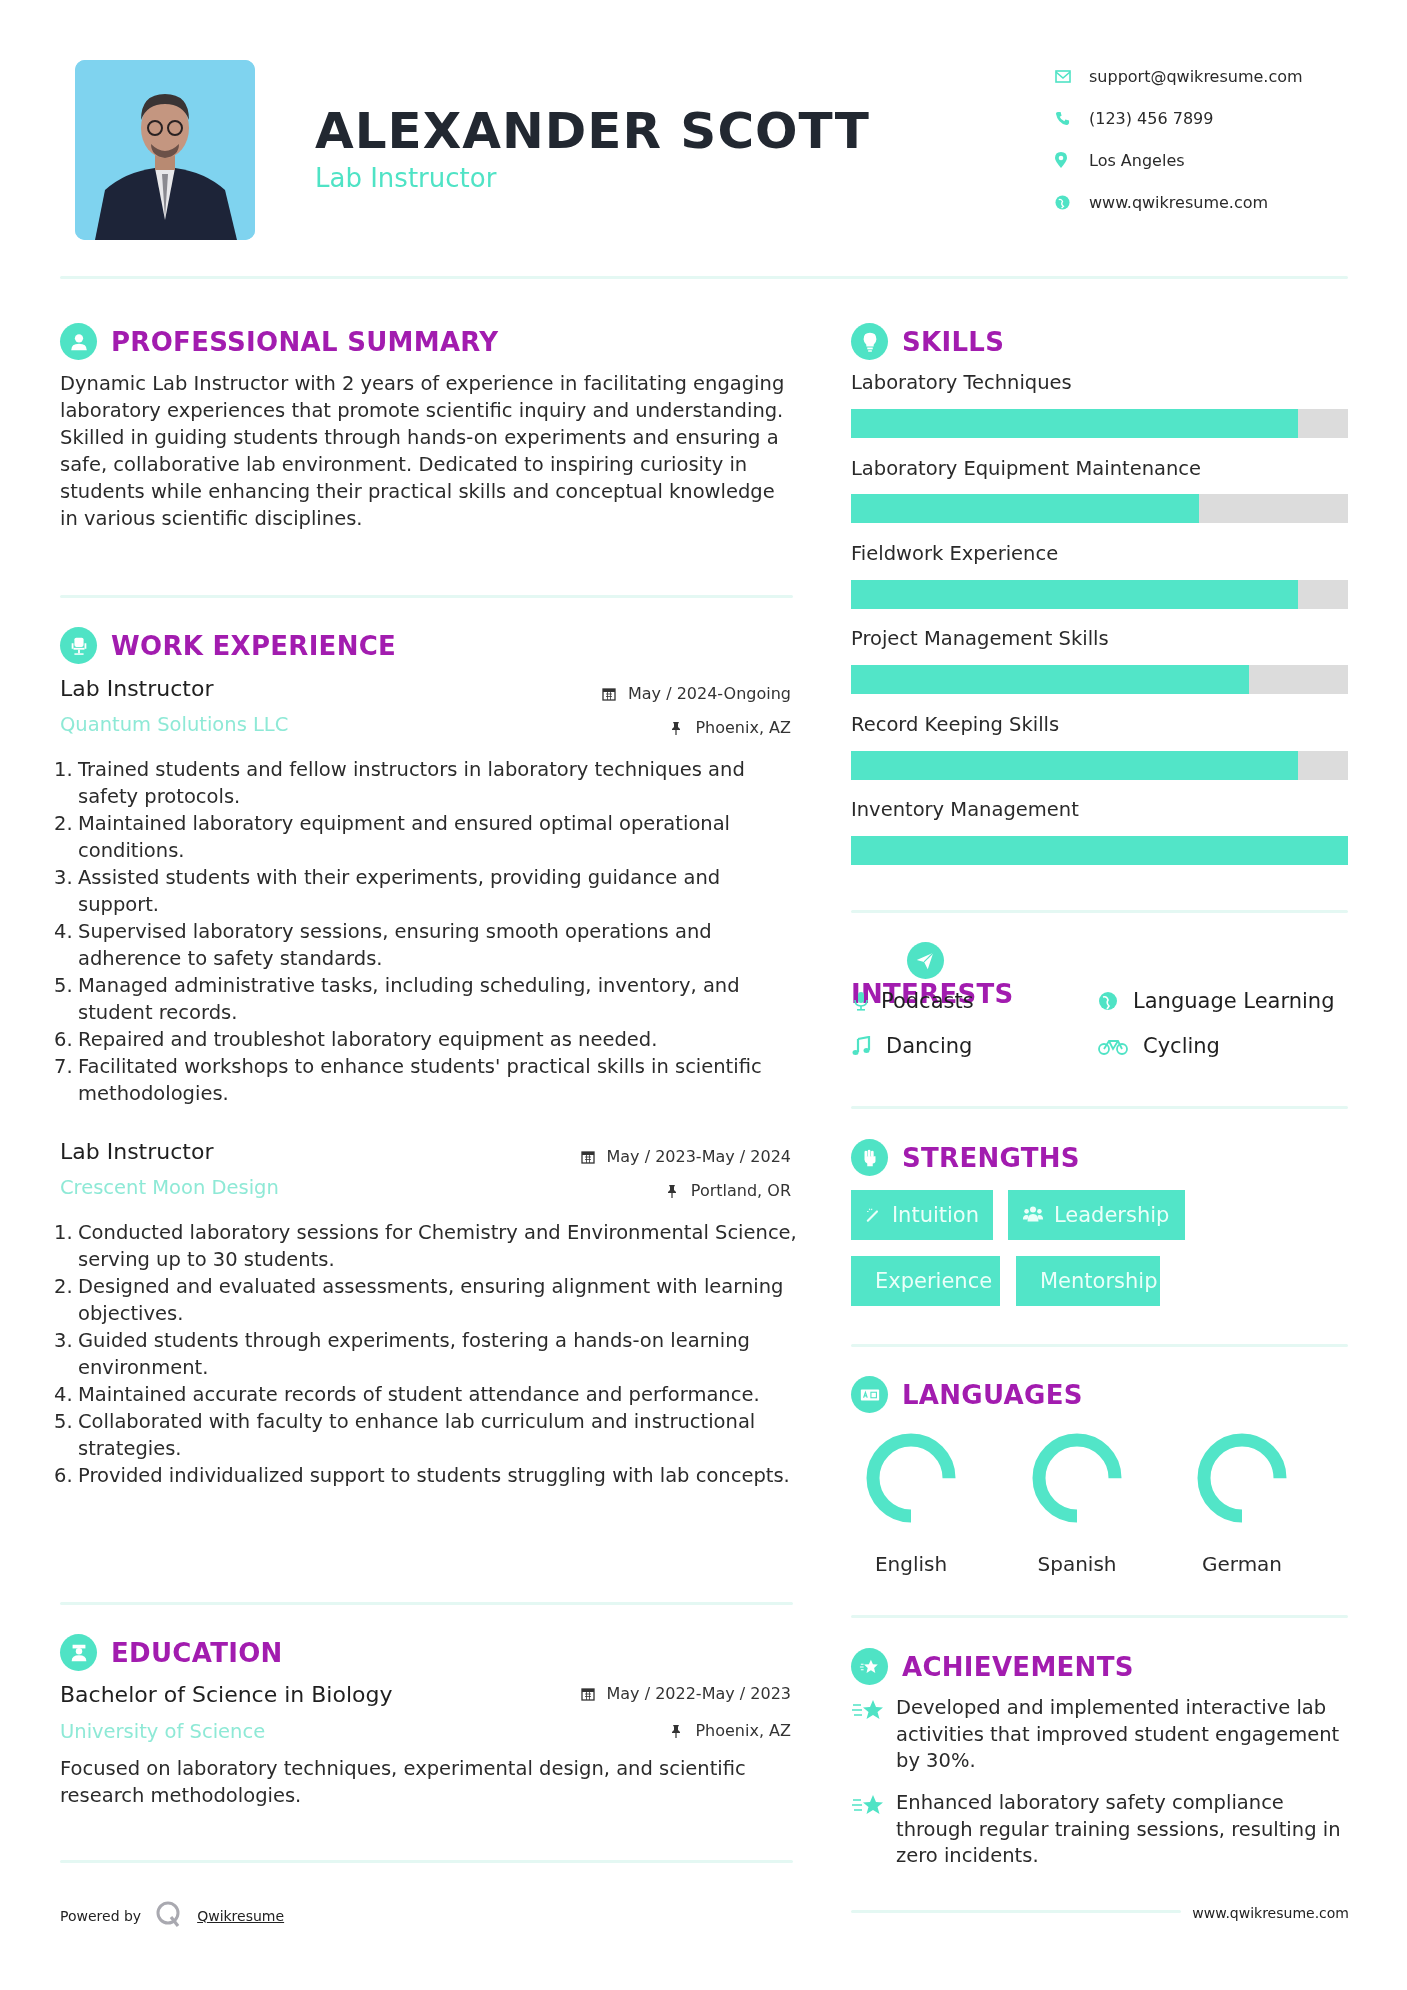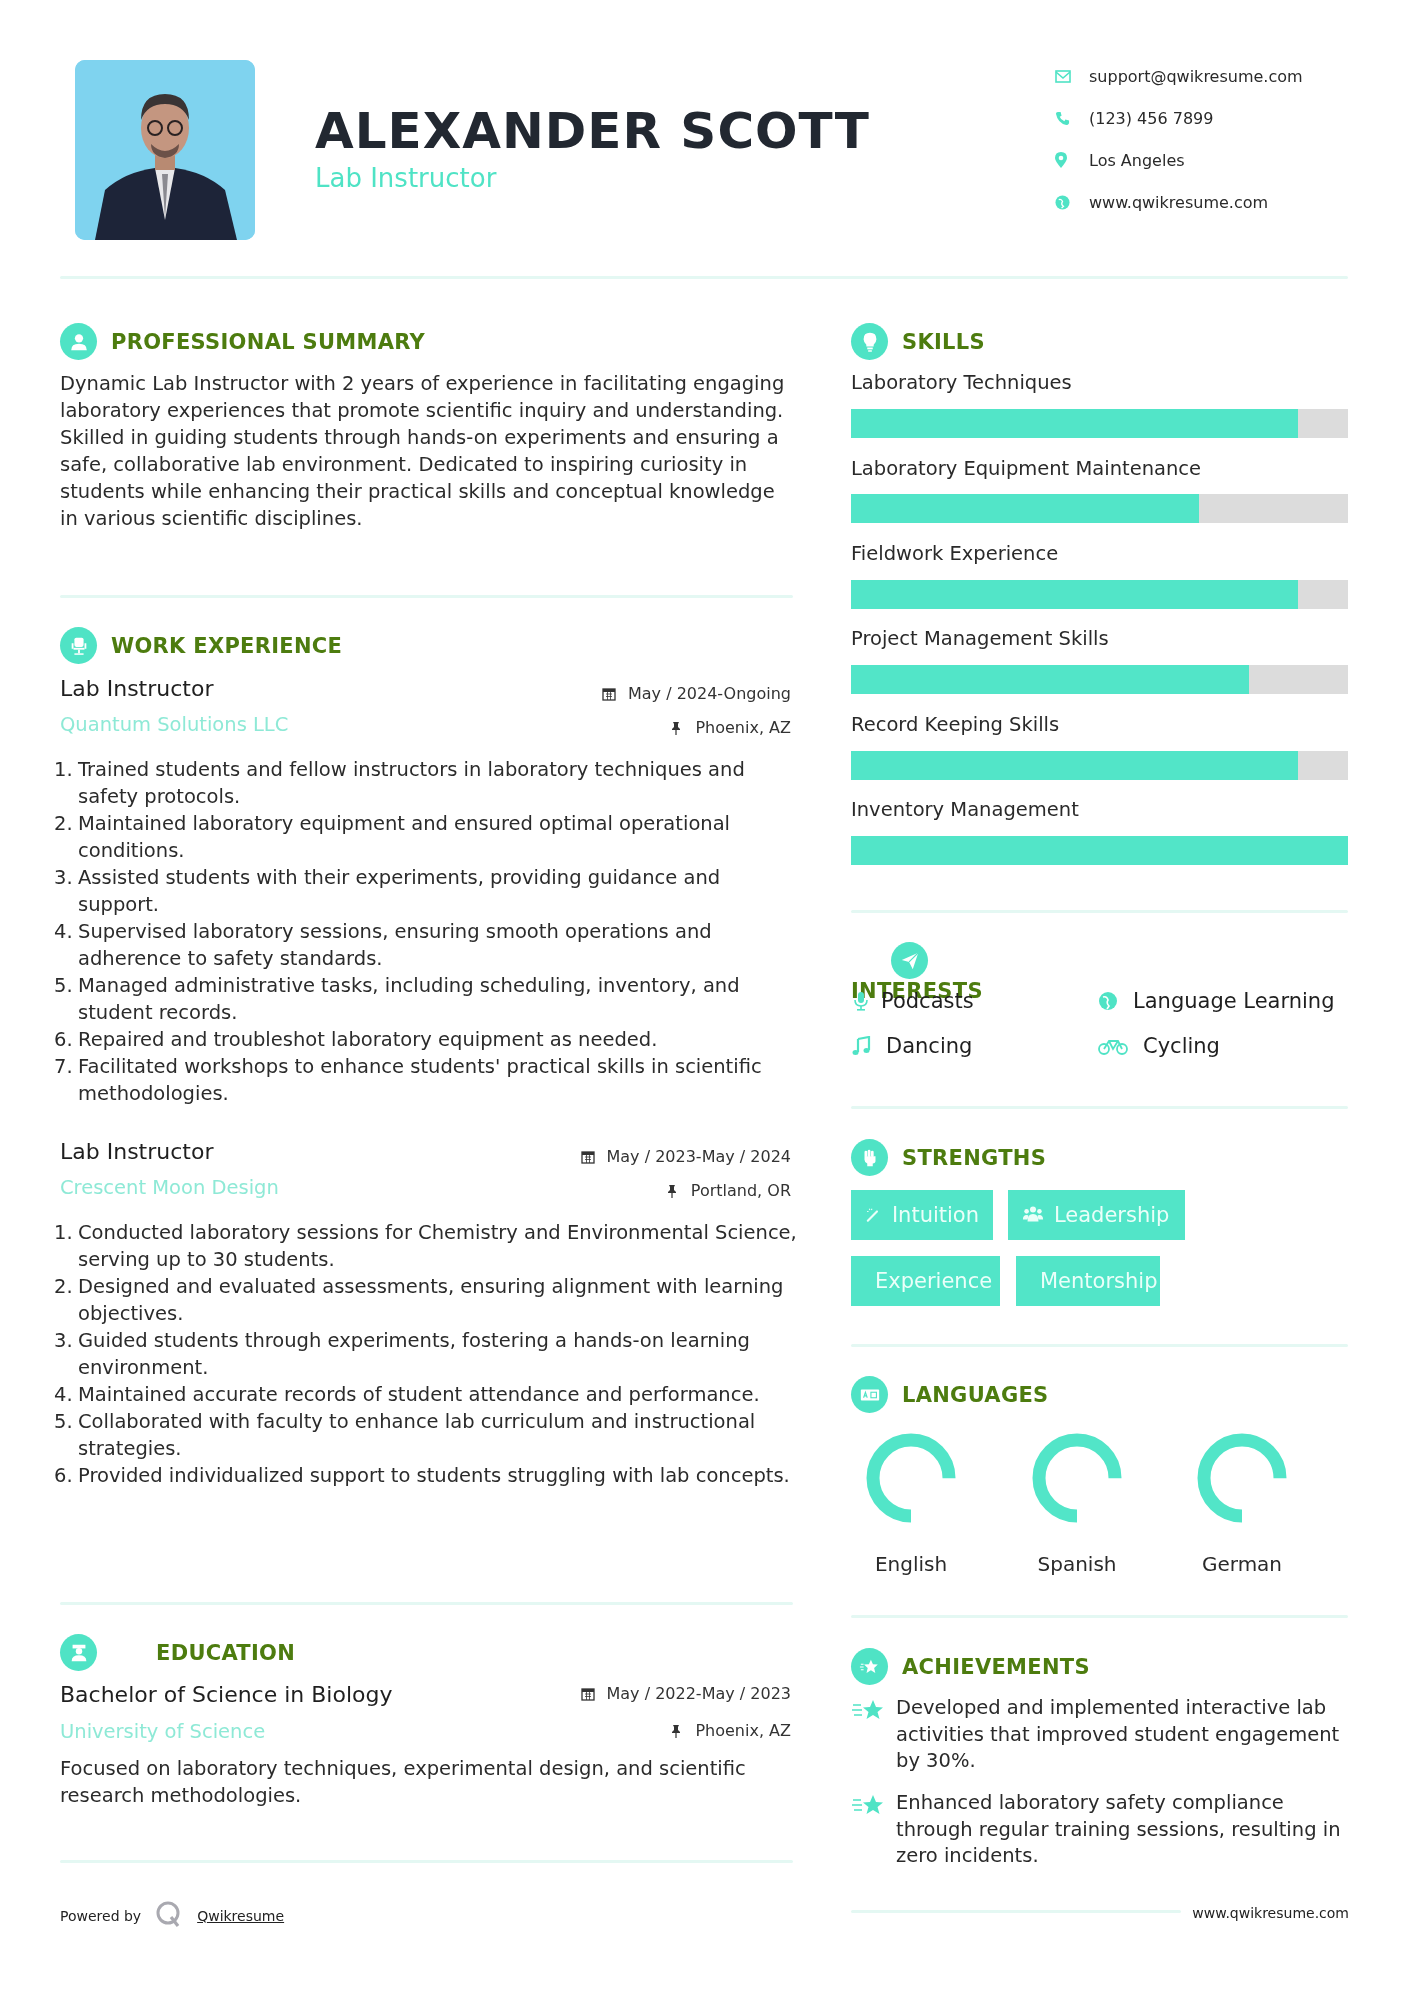--- a/index.html
+++ b/index.html
@@ -13,21 +13,21 @@
   .name { position: absolute; left: 315px; top: 102px; font-size: 50px; font-weight: bold; letter-spacing: 1px; color: #222831; }
   .role { position: absolute; left: 315px; top: 163px; font-size: 26px; color: #4fe3c5; }
   .contact { position: absolute; left: 1055px; top: 55px; }
   .contact-row { display: flex; align-items: center; height: 42px; font-size: 16px; color: #2a2a2a; }
   .contact-row .ic { width: 34px; display: flex; align-items: center; color: #4fe3c5; }
 
   
   .sec-head { position: absolute; display: flex; align-items: center; }
   .sec-icon { width: 37px; height: 37px; border-radius: 50%; background: #4fe3c5; display: flex; align-items: center; justify-content: center; margin-right: 14px; }
   .sec-icon svg { width: 22px; height: 22px; }
-  .sec-title { font-size: 21px; font-weight: bold; color: #4d7c0f; letter-spacing: 0.3px; }
+  .sec-title { font-size: 26px; font-weight: bold; color: #a21caf; letter-spacing: 0.3px; }
 
   
   .left-text { position: absolute; left: 60px; width: 735px; font-size: 19.5px; line-height: 27px; color: #2b2b2b; }
   .job-title { position: absolute; left: 60px; font-size: 22px; color: #1f1f1f; }
   .company { position: absolute; left: 60px; font-size: 19.5px; color: #8ee9d6; }
   .meta { position: absolute; right: 616px; font-size: 16px; color: #333; display: flex; align-items: center; gap: 12px; white-space: nowrap; }
   .meta svg { width: 14px; height: 14px; }
   ol.duties { position: absolute; left: 52px; width: 745px; font-size: 19.5px; line-height: 27px; color: #2b2b2b; list-style: none; counter-reset: d; }
   ol.duties li { counter-increment: d; padding-left: 26px; position: relative; }
   ol.duties li::before { content: counter(d) "."; position: absolute; left: 2px; }
@@ -194,21 +194,21 @@
   <li>Conducted laboratory sessions for Chemistry and Environmental Science, serving up to 30 students.</li>
   <li>Designed and evaluated assessments, ensuring alignment with learning objectives.</li>
   <li>Guided students through experiments, fostering a hands-on learning environment.</li>
   <li>Maintained accurate records of student attendance and performance.</li>
   <li>Collaborated with faculty to enhance lab curriculum and instructional strategies.</li>
   <li>Provided individualized support to students struggling with lab concepts.</li>
 </ol>
 
 <div class="divider" style="left:60px; top:1602px; width:733px;"></div>
 
-<div class="sec-head" style="left:60px; top:1634px;gap:45px;">
+<div class="sec-head" style="left:60px; top:1634px;">
   <div class="sec-icon">
     <svg viewBox="0 0 24 24">
         <rect x="5" y="3" width="14" height="4" fill="#fff"></rect>
         <circle cx="12" cy="10" r="3.5" fill="#fff"></circle>
         <path d="M4 21 Q4 14.5 12 14.5 Q20 14.5 20 21 Z" fill="#fff"></path>
       </svg>
   </div>
   <div class="sec-title">EDUCATION</div>
 </div>
 <div class="job-title" style="top:1682px;">Bachelor of Science in Biology</div>

